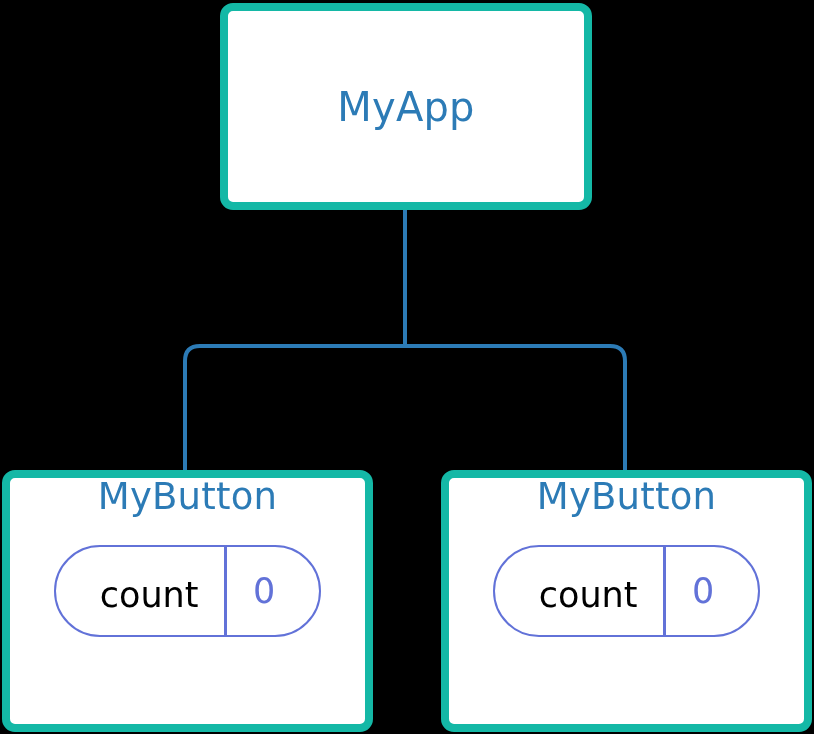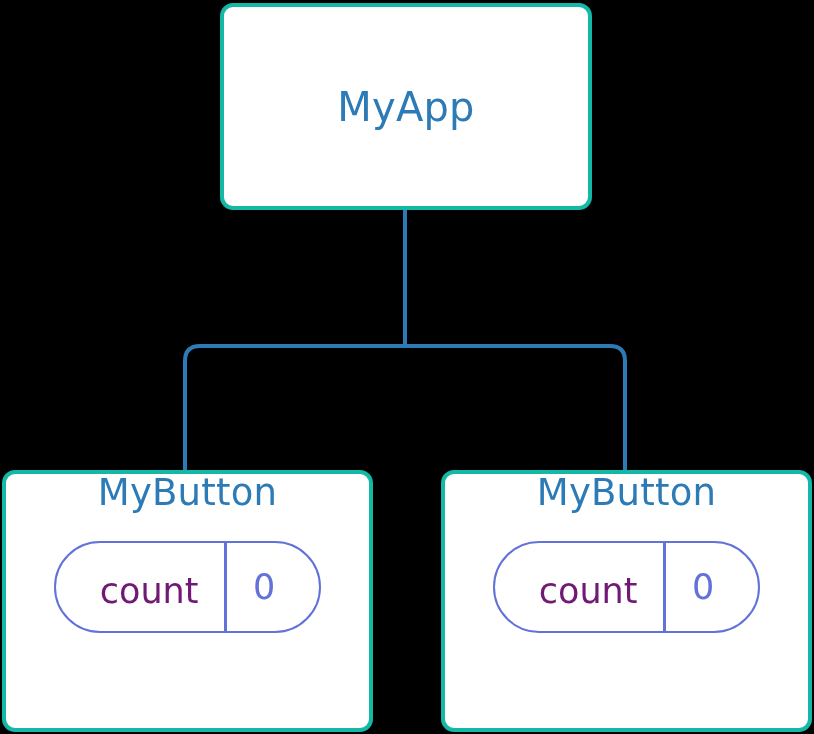--- a/index.html
+++ b/index.html
@@ -25,21 +25,21 @@
   .edges {
     position: absolute;
     left: 0; top: 0;
     width: 814px;
     height: 734px;
     pointer-events: none;
   }
   .node {
     position: absolute;
     background: #ffffff;
-    border: 4px solid #14b8a6;
+    border: 8px solid #14b8a6;
     border-radius: 13px;
     box-sizing: border-box;
     display: flex;
     flex-direction: column;
     align-items: center;
   }
   .node-parent {
     left: 220px;
     top: 3px;
     width: 372px;
@@ -84,21 +84,21 @@
     background: transparent;
     height: 92px;
     box-sizing: border-box;
     overflow: hidden;
   }
   .pill-key {
     display: flex;
     align-items: center;
     justify-content: center;
     padding: 8px 26px 0 44px;
-    color: #701a75;
+    color: #000000;
     font-size: 35px;
     line-height: 1;
     white-space: nowrap;
   }
   .pill-divider {
     width: 2.5px;
     background: #6272d8;
     flex: none;
   }
   .pill-value {

